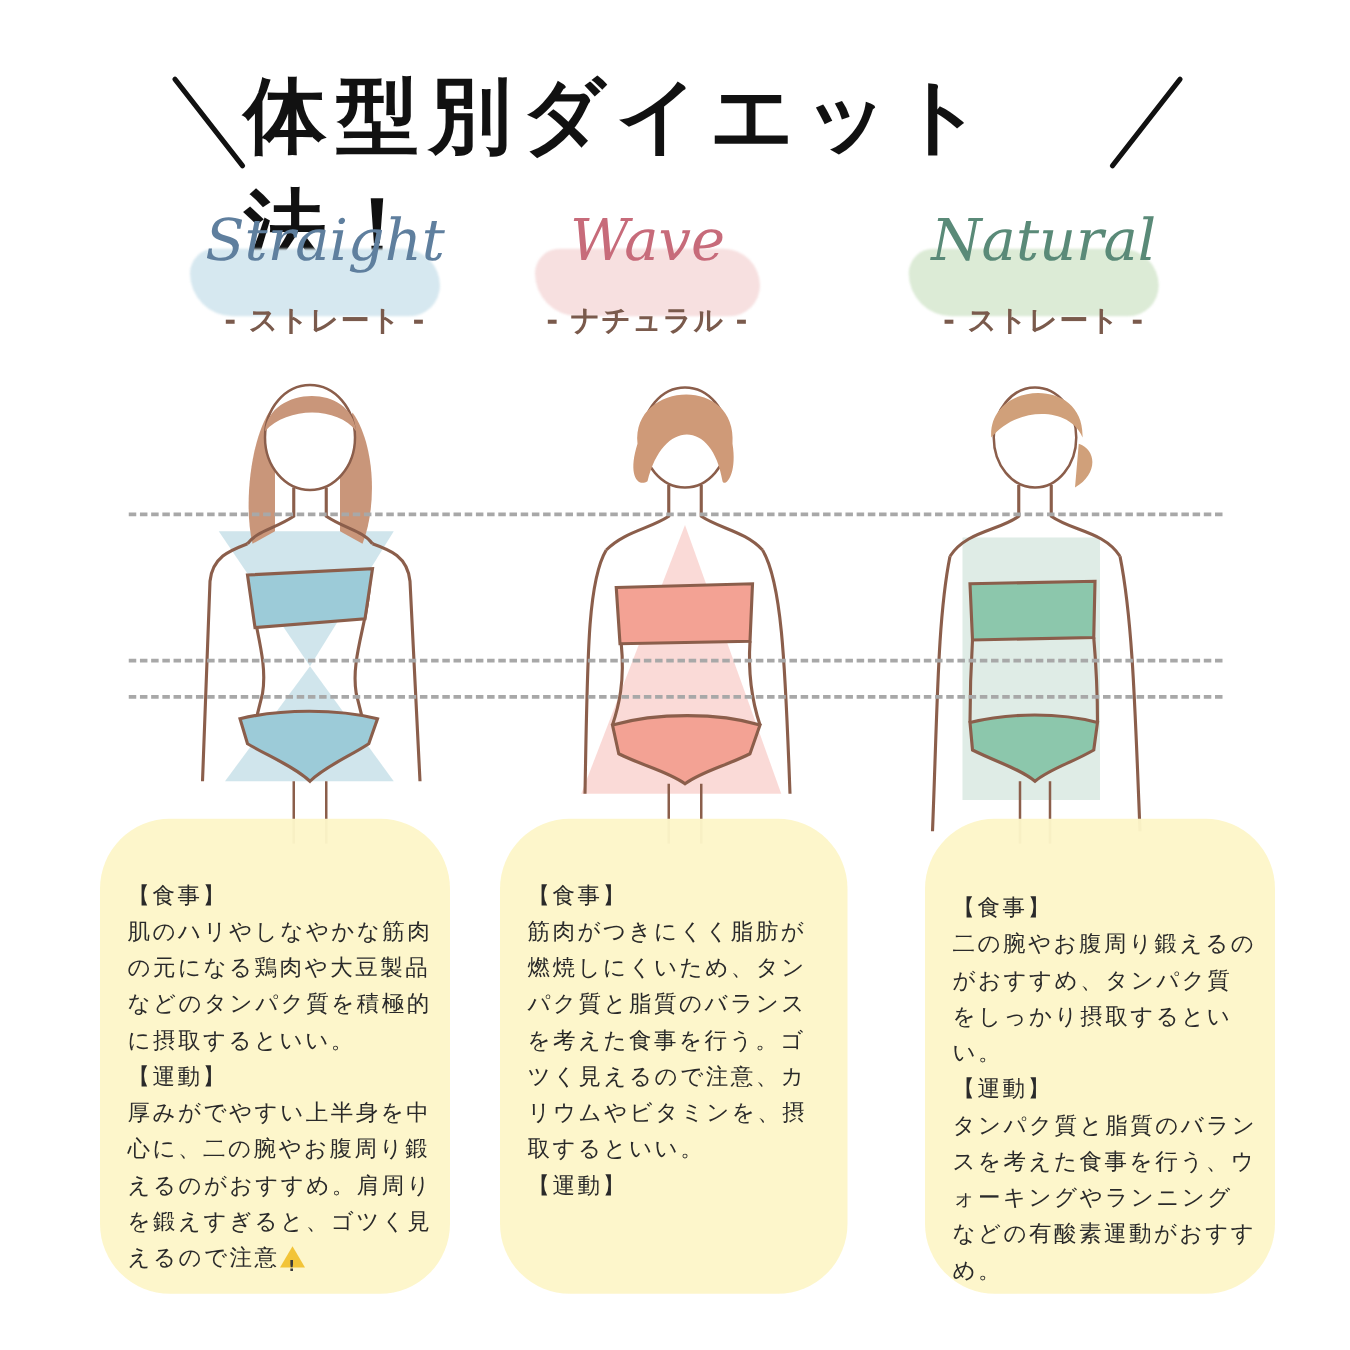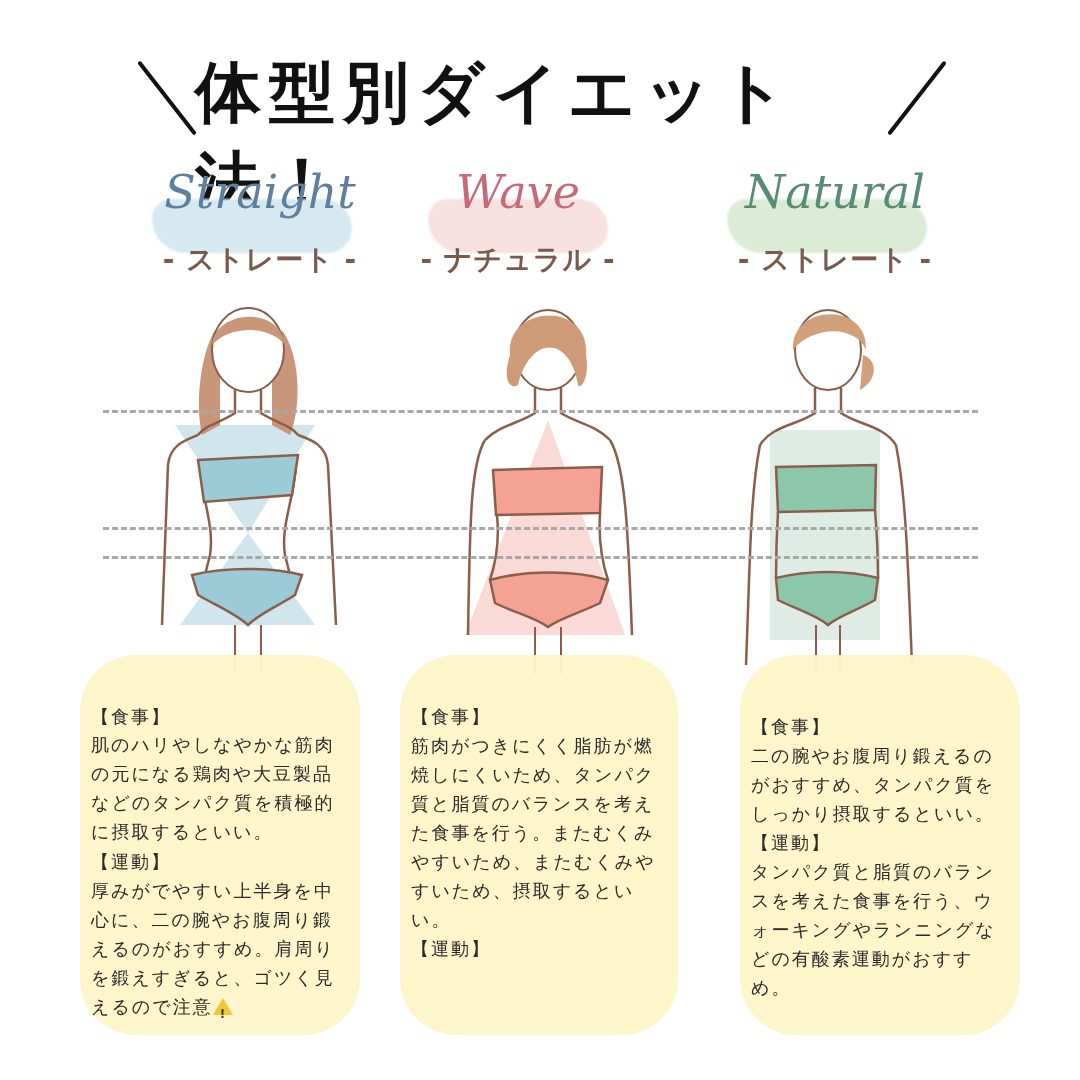--- a/index.html
+++ b/index.html
@@ -9,29 +9,29 @@
   .title-wrap { position: absolute; top: 40px; left: 0; width: 1080px; height: 100px; }
   .title-slash { position: absolute; top: 12px; width: 4px; height: 92px; background: #111; border-radius: 2px; }
   .slash-left { left: 165px; transform: rotate(-38deg); }
   .slash-right { left: 915px; transform: rotate(38deg); }
   .title-text { position: absolute; left: 195px; top: 8px; width: 690px; text-align: left;
     font-family: "DejaVu Sans", sans-serif; font-weight: bold; font-size: 66px; letter-spacing: 8px; color: #111; }
 
   .type-head { position: absolute; top: 165px; width: 240px; height: 110px; text-align: center; }
   .type-blob { position: absolute; left: 12px; top: 34px; width: 200px; height: 54px; border-radius: 40px 60px 50px 70px; filter: blur(1px); }
   .type-script { position: absolute; left: 0; top: 0; width: 240px; font-family: "DejaVu Serif", serif; font-style: italic; font-size: 46px; }
-  .type-kana { position: absolute; left: 0; top: 76px; width: 240px; font-size: 28px; font-weight: bold; color: #7a5a4c; letter-spacing: 1px; }
+  .type-kana { position: absolute; left: 0; top: 76px; width: 240px; font-size: 23px; font-weight: bold; color: #7a5a4c; letter-spacing: 1px; }
 
   .dash { position: absolute; left: 103px; width: 875px; height: 0; border-top: 3px dashed #a8a8a8; }
 
   .figure { position: absolute; top: 295px; width: 220px; height: 380px; }
   .figure svg { width: 220px; height: 380px; }
 
   .card { position: absolute; background: #fdf6c9; border-radius: 56px; opacity: 0.96; }
-  .card-body { position: absolute; left: 11px; top: 18px; right: 14px; font-size: 18px; line-height: 29px; letter-spacing: 2px; color: #222; white-space: pre-line; }
+  .card-body { position: absolute; left: 22px; top: 18px; right: 14px; font-size: 18px; line-height: 29px; letter-spacing: 2px; color: #222; white-space: pre-line; }
   .card-heading { display: block; }
   .warn-icon { display: inline-block; width: 0; height: 0; border-left: 10px solid transparent; border-right: 10px solid transparent; border-bottom: 17px solid #f2c230; position: relative; top: 2px; }
   .warn-icon::after { content: "!"; position: absolute; left: -3px; top: 2px; font-size: 12px; font-weight: bold; color: #333; }
 </style>
 </head>
 <body>
 
 <div class="title-wrap">
   <div class="title-slash slash-left"></div>
   <div class="title-text">体型別ダイエット法！</div>
@@ -101,20 +101,20 @@
 <div class="dash" style="top:527px;"></div>
 <div class="dash" style="top:556px;"></div>
 
 <div class="card" style="left:80px; top:655px; width:280px; height:380px;">
   <div class="card-body">
     <span class="card-heading">【食事】</span><span style="display:block;font-family:Liberation Serif, serif;">肌のハリやしなやかな筋肉の元になる鶏肉や大豆製品などのタンパク質を積極的に摂取するといい。</span><span class="card-heading">【運動】</span><span>厚みがでやすい上半身を中心に、二の腕やお腹周り鍛えるのがおすすめ。肩周りを鍛えすぎると、ゴツく見えるので注意</span><span class="warn-icon"></span>
   </div>
 </div>
 <div class="card" style="left:400px; top:655px; width:278px; height:380px;">
   <div class="card-body">
-    <span class="card-heading">【食事】</span><span style="display:block;">筋肉がつきにくく脂肪が燃焼しにくいため、タンパク質と脂質のバランスを考えた食事を行う。またむくみやすいため、またむくみやすいため、摂取するといい。</span><span class="card-heading">【運動】</span>
+    <span class="card-heading">【食事】</span><span style="display:block;">筋肉がつきにくく脂肪が燃焼しにくいため、タンパク質と脂質のバランスを考えた食事を行う。ゴツく見えるので注意、カリウムやビタミンを、摂取するといい。</span><span class="card-heading">【運動】</span>
   </div>
 </div>
 <div class="card" style="left:740px; top:655px; width:280px; height:380px;">
   <div class="card-body" style="top:28px;">
     <span class="card-heading">【食事】</span><span style="display:block;">二の腕やお腹周り鍛えるのがおすすめ、タンパク質をしっかり摂取するといい。</span><span class="card-heading">【運動】</span><span>タンパク質と脂質のバランスを考えた食事を行う、ウォーキングやランニングなどの有酸素運動がおすすめ。</span>
   </div>
 </div>
 
 </body></html>

